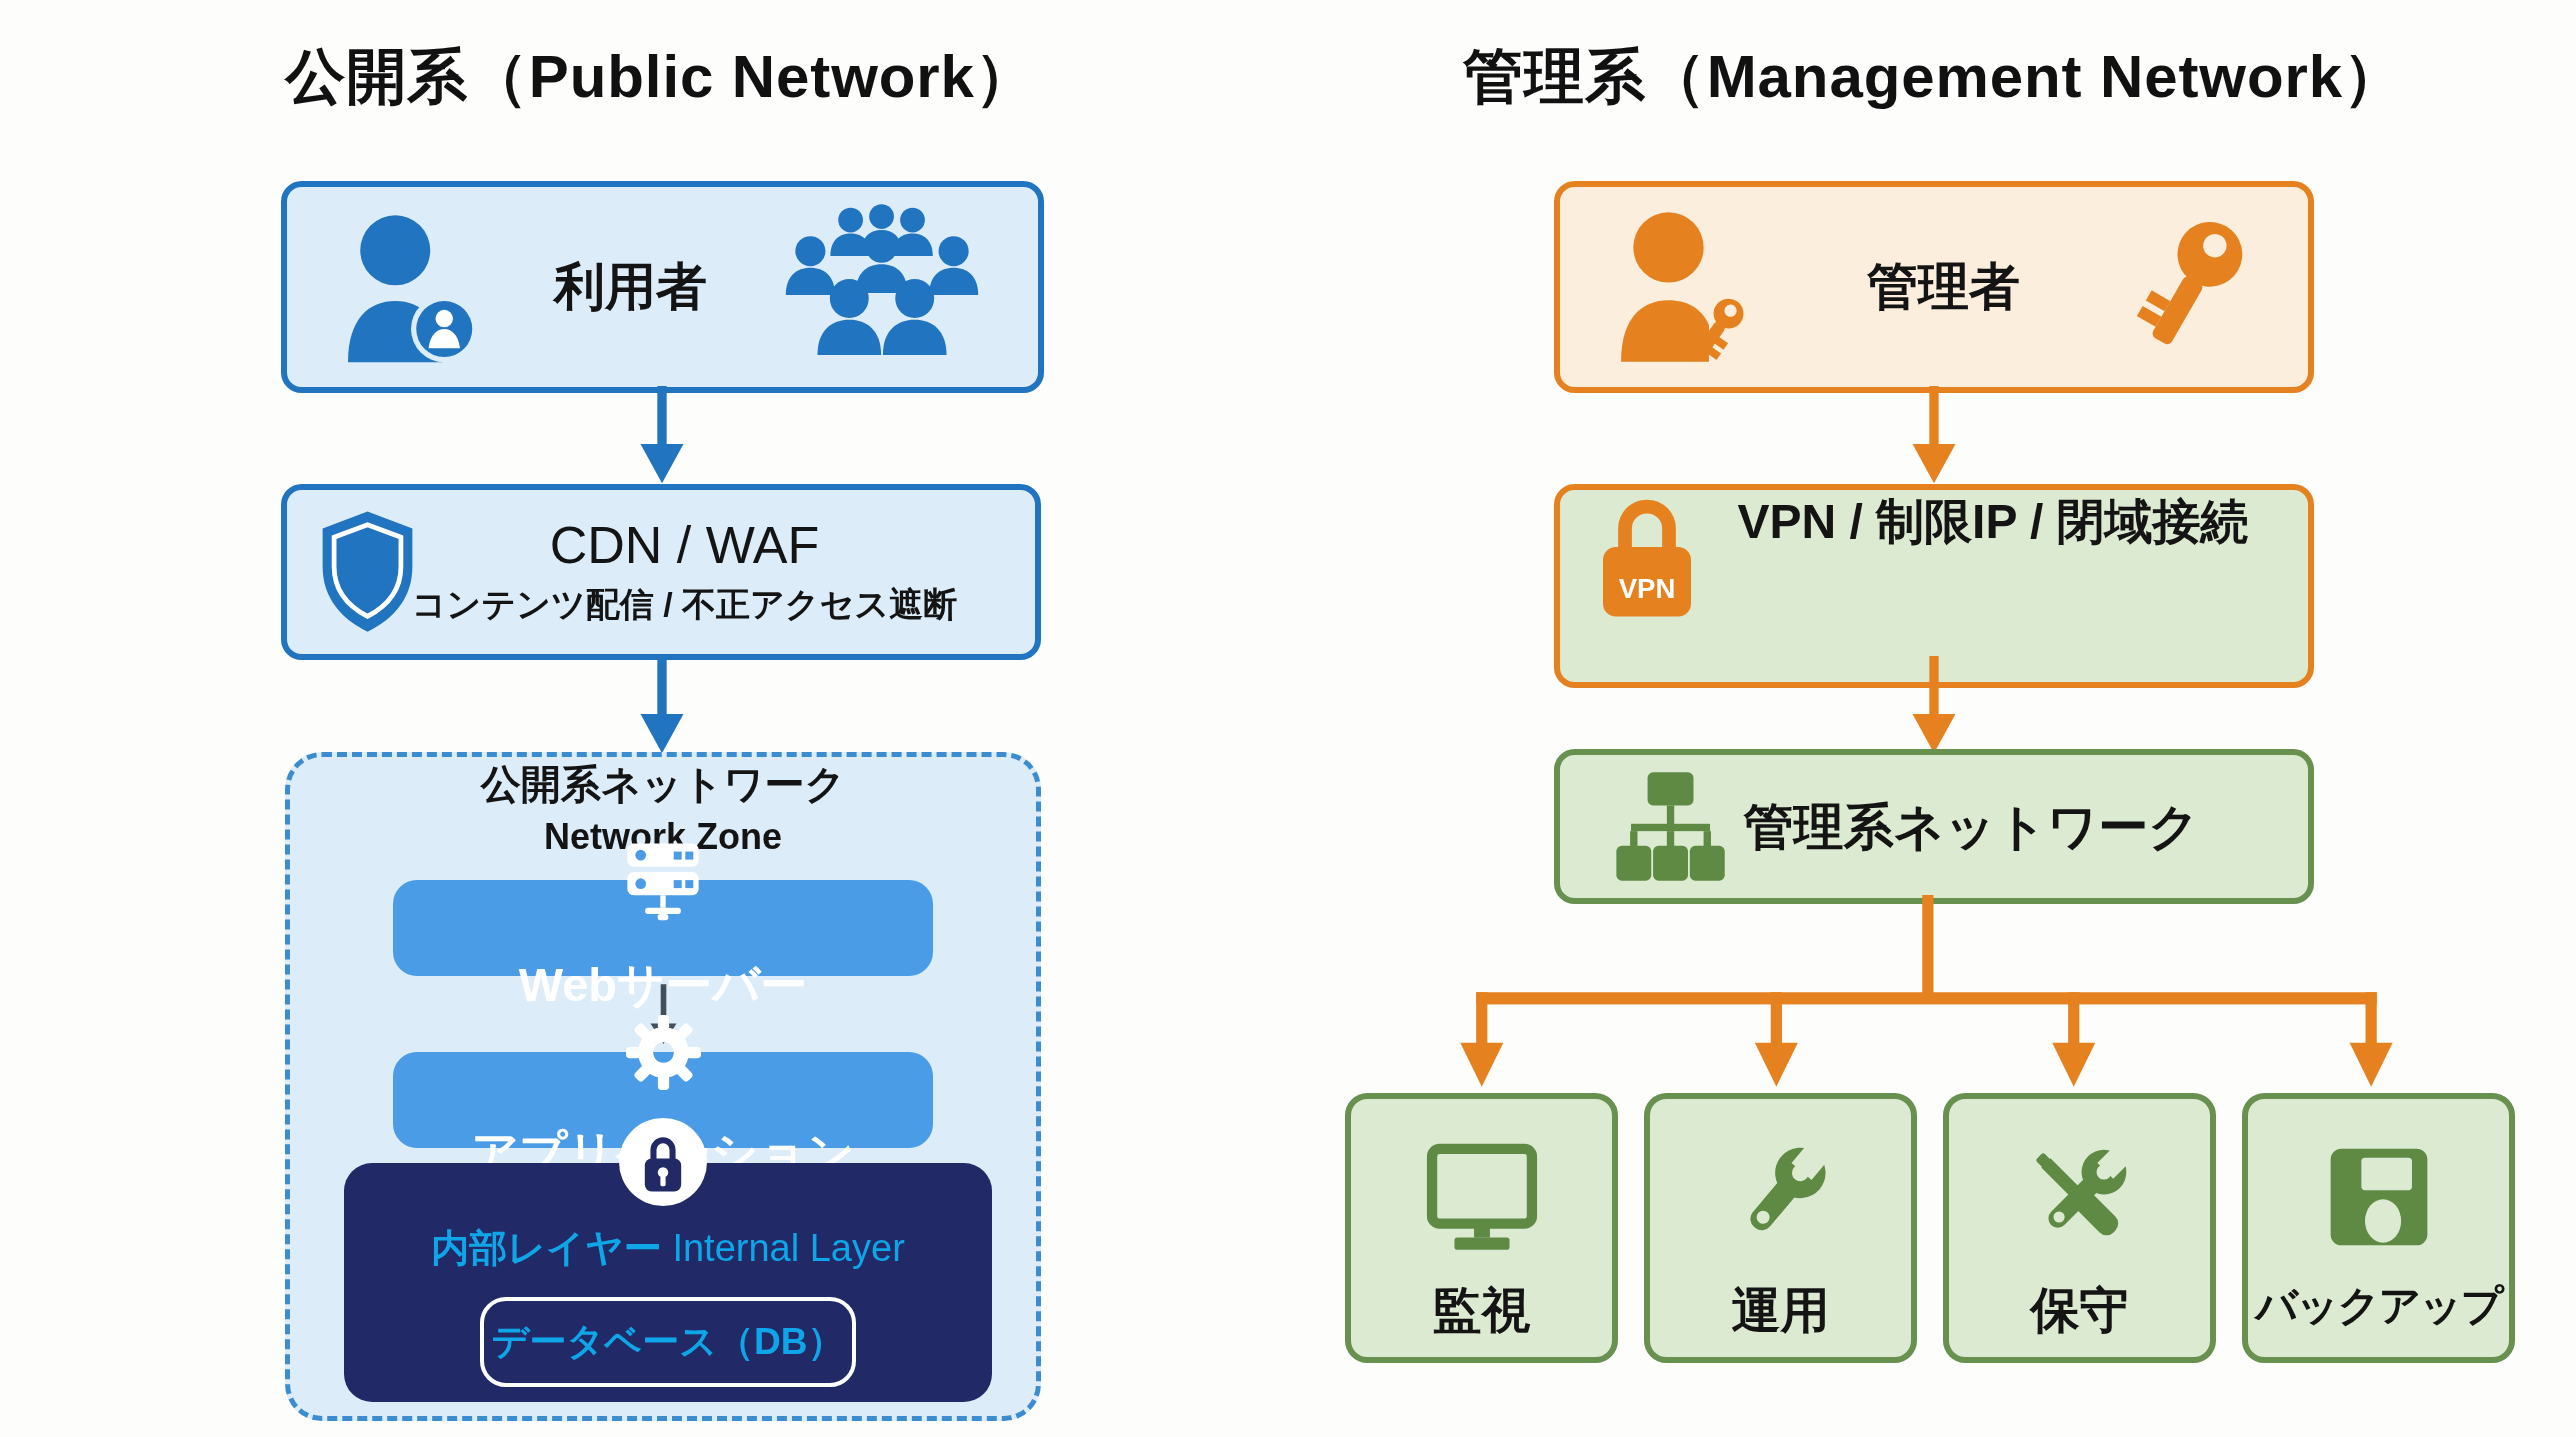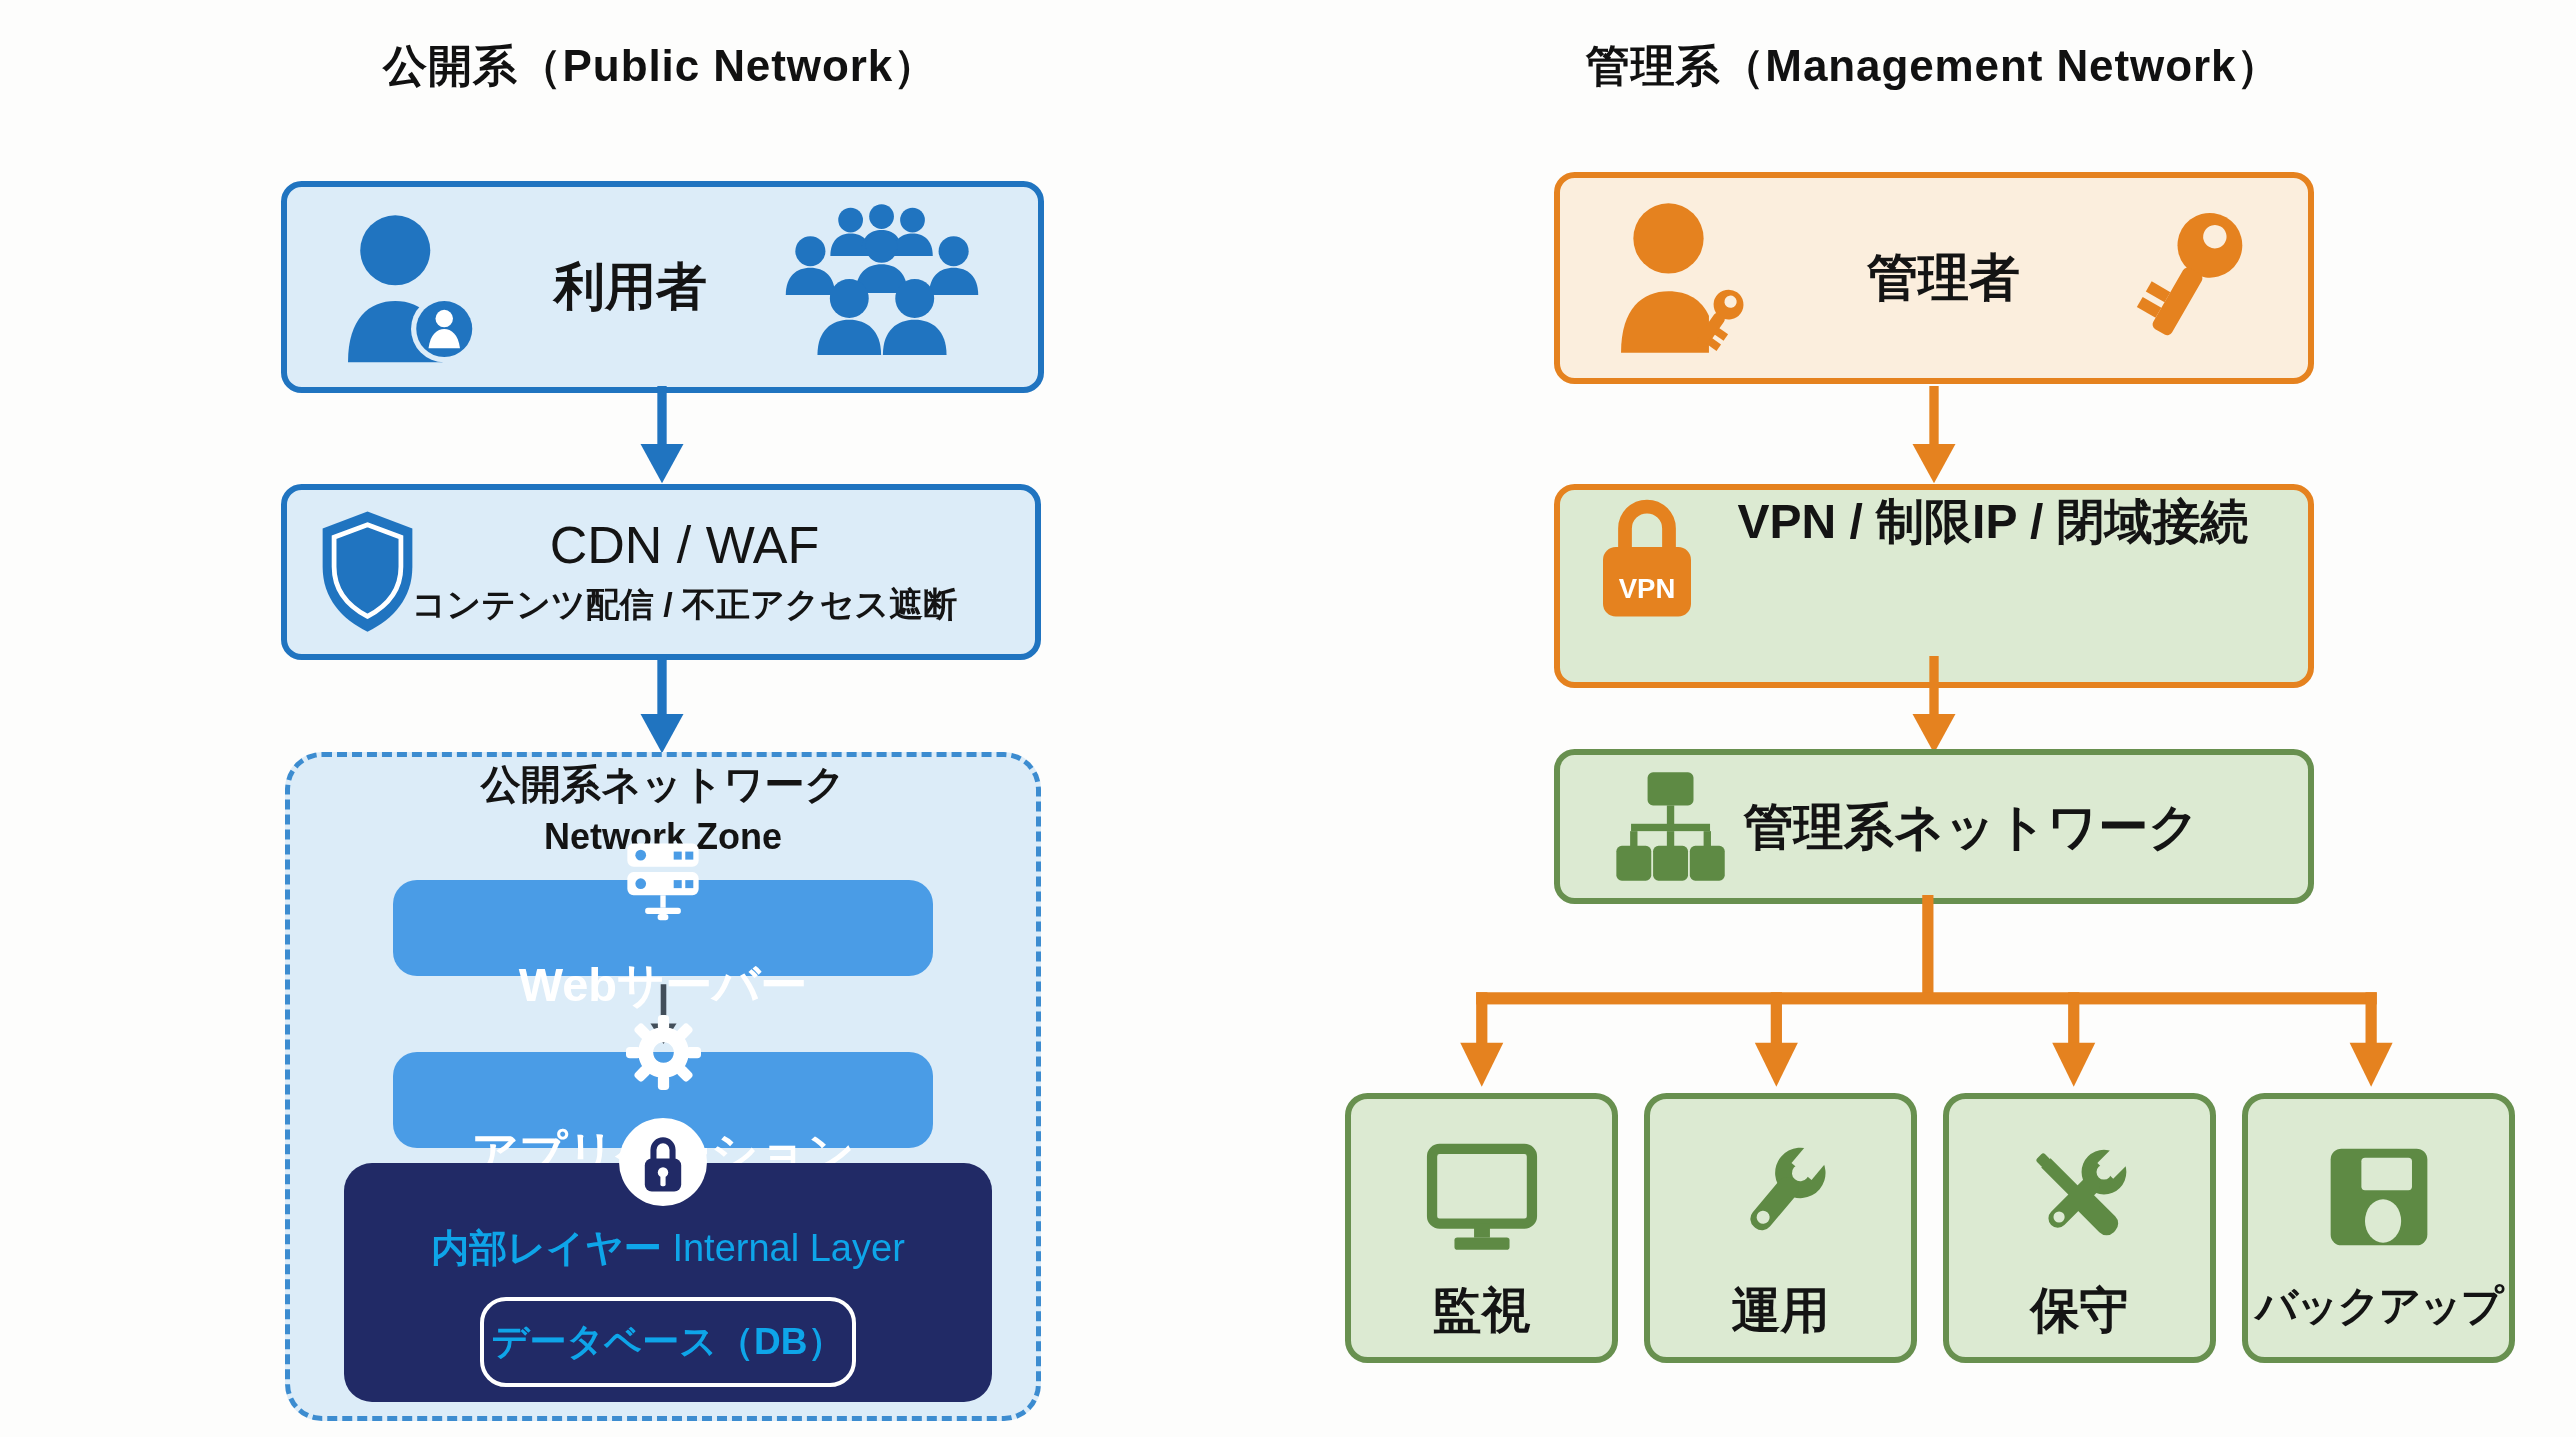--- a/index.html
+++ b/index.html
@@ -1,37 +1,37 @@
 <!DOCTYPE html>
 <html style="font-size:15px"><head>
 <meta charset="utf-8">
 <style>
   html,body{margin:0;padding:0;background:#fdfdfc;}
   .canvas{position:relative;width:2576px;height:1438px;background:#fdfdfc;overflow:hidden;
           font-family:"Liberation Sans","DejaVu Sans",sans-serif;color:#141414;}
   svg{display:block;}
 
   
-  .col-title{position:absolute;top:37px;font-size:44px;font-weight:800;text-align:center;color:#111;letter-spacing:0.9px;}
+  .col-title{position:absolute;top:37px;font-size:60px;font-weight:800;text-align:center;color:#111;letter-spacing:0.9px;}
   #title-public{left:94px;width:1133px;}
   #title-mgmt{left:1367px;width:1133px;}
 
   
   .big-box{position:absolute;box-sizing:border-box;border-radius:20.6px;}
   .blue-box{background:#dcecf8;border:6.6px solid #2074c0;}
   .cream-box{background:#fbeedd;border:6.6px solid #e5821f;}
   .greenfill-orangeborder{background:#dcead2;border:6.6px solid #e5821f;}
   .green-box{background:#dcead2;border:6.6px solid #68904f;}
 
   .row-between{display:flex;align-items:center;justify-content:space-between;padding:0 54px;}
   .box-label{font-size:51px;font-weight:800;color:#141414;}
 
   
   #users-box{left:281px;top:181px;width:763px;height:212px;}
-  #admin-box{left:1554px;top:172px;width:760px;height:212px;text-align:right;}
+  #admin-box{left:1554px;top:181px;width:760px;height:212px;text-align:right;}
 
   
   #cdn-box{left:281px;top:484px;width:760px;height:176px;}
   #cdn-box .shield{position:absolute;left:28px;top:50%;transform:translateY(-50%);}
   .cdn-text{position:absolute;left:0;right:0;top:50%;transform:translateY(-50%);text-align:center;padding-left:47px;}
   .cdn-title{font-size:52px;font-weight:400;line-height:1.1;}
   .cdn-sub{font-size:34px;font-weight:700;margin-top:7.5px;}
 
   
   #vpn-box{left:1554px;top:484px;width:760px;height:204px;display:flex;align-items:flex-start;padding-left:32px;}

